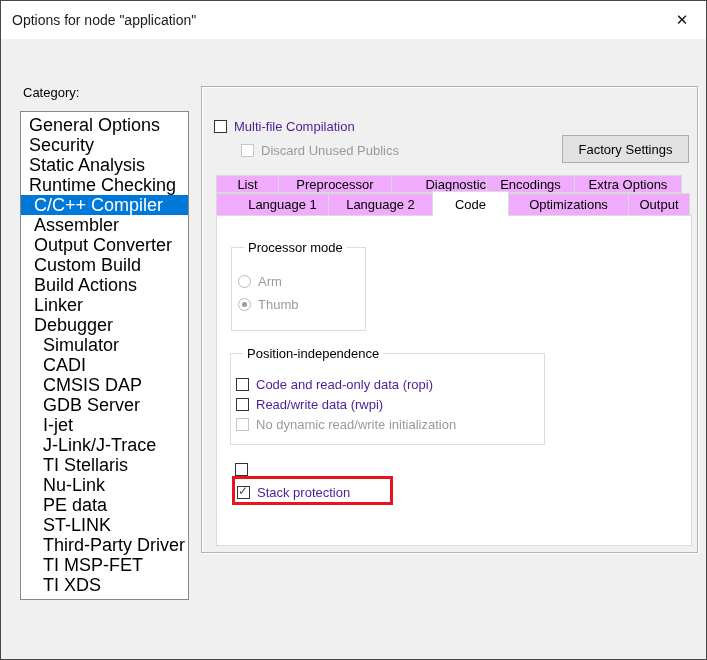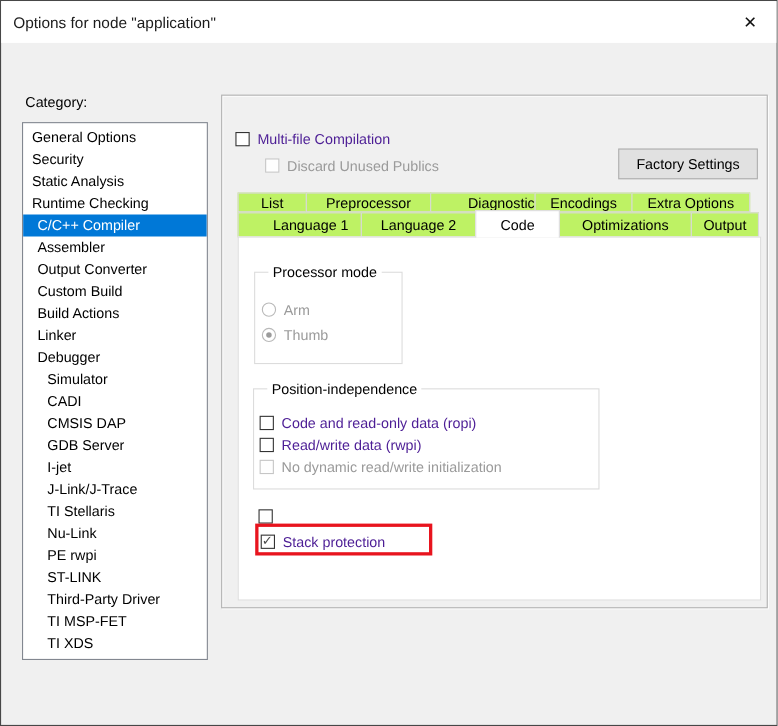--- a/index.html
+++ b/index.html
@@ -6,21 +6,21 @@
   *{box-sizing:border-box;font-family:"Liberation Sans",sans-serif;}
   .window{position:relative;width:707px;height:660px;background:#f0f0f0;
           border:1px solid #474747;overflow:hidden;}
   .titlebar{position:absolute;left:0;top:0;width:705px;height:38px;background:#ffffff;}
   .title{position:absolute;left:11px;top:0;line-height:38px;font-size:14px;color:#1b1b1b;white-space:pre;}
   .close-btn{position:absolute;right:9px;top:7px;width:30px;height:24px;display:flex;
              align-items:center;justify-content:center;font-size:15px;color:#111;cursor:default;}
   .cat-label{position:absolute;left:22px;top:84px;font-size:13px;color:#000;}
   .listbox{position:absolute;left:19px;top:110px;width:169px;height:489px;background:#fff;
            border:1px solid #828790;padding-top:3px;overflow:hidden;}
-  .li{height:20px;line-height:20px;font-size:13px;color:#000;white-space:nowrap;}
+  .li{height:20px;line-height:20px;font-size:18px;color:#000;white-space:nowrap;}
   .li.ind0{padding-left:8px;}
   .li.ind1{padding-left:13px;}
   .li.ind2{padding-left:22px;}
   .li.sel{background:var(--sel,#0078d7);color:#fff;}
   .frame{position:absolute;left:200px;top:85px;width:497px;height:467px;
          border:1px solid #b2b2b2;box-shadow:1px 1px 0 #fdfdfd inset, 1px 1px 0 #fdfdfd;}
   .btn{display:flex;align-items:center;justify-content:center;background:#e1e1e1;
        border:1px solid #adadad;font-size:13px;color:#000;margin-top:44px;}
   .factory-btn{position:absolute;left:561px;top:90px;width:127px;height:28px;}
   .cb-row,.radio-row{position:absolute;display:flex;align-items:center;height:16px;}
@@ -29,21 +29,21 @@
   .cb.checked .mark{display:block;}
   .cb.disabled{border-color:#c6c6c6;background:#fefefe;}
   .cb-label,.radio-label{margin-left:7px;font-size:13px;color:#4c1d95;white-space:nowrap;}
   .disabled-text{color:#9a9a9a;}
   .radio{width:13px;height:13px;border-radius:50%;background:#fff;border:1px solid #b9b9b9;flex:none;position:relative;}
   .radio.selected::after{content:"";position:absolute;left:3px;top:3px;width:5px;height:5px;
        border-radius:50%;background:#9b9b9b;}
   .tabrow{position:absolute;left:215px;display:flex;}
   .tabrow1{top:174px;height:18px;}
   .tabrow2{top:192px;height:23px;}
-  .tab{height:100%;background:#bef264;border:1px solid #d9d9d9;margin-left:-1px;
+  .tab{height:100%;background:#f0abfc;border:1px solid #d9d9d9;margin-left:-1px;
        display:flex;align-items:center;justify-content:center;font-size:13px;color:#000;white-space:nowrap;}
   .tab:first-child{margin-left:0;}
   .tabrow2 .tab.active{background:#fff;border-color:#dcdcdc;border-bottom:none;
        height:25px;margin-top:-2px;z-index:3;}
   .page{position:absolute;left:215px;top:214px;width:476px;height:331px;background:#fff;
         border:1px solid #dcdcdc;z-index:1;}
   .groupbox{position:absolute;border:1px solid #dcdcdc;text-decoration:underline;}
   .group-title{position:absolute;left:12px;top:-8px;background:#fff;padding:0 4px;font-size:13px;color:#000;white-space:nowrap;}
   .hl-rect{position:absolute;left:15px;top:260px;width:161px;height:29px;
            border:3px solid var(--hl,#e8141e);z-index:5;pointer-events:none;}
@@ -75,21 +75,21 @@
       <div class="li ind1">Linker</div>
       <div class="li ind1">Debugger</div>
       <div class="li ind2">Simulator</div>
       <div class="li ind2">CADI</div>
       <div class="li ind2">CMSIS DAP</div>
       <div class="li ind2">GDB Server</div>
       <div class="li ind2">I-jet</div>
       <div class="li ind2">J-Link/J-Trace</div>
       <div class="li ind2">TI Stellaris</div>
       <div class="li ind2">Nu-Link</div>
-      <div class="li ind2">PE rwpi</div>
+      <div class="li ind2">PE data</div>
       <div class="li ind2">ST-LINK</div>
       <div class="li ind2">Third-Party Driver</div>
       <div class="li ind2">TI MSP-FET</div>
       <div class="li ind2">TI XDS</div>
     </div>
 
   <div class="frame"></div>
 
   <div class="btn factory-btn">Factory Settings</div>
 

